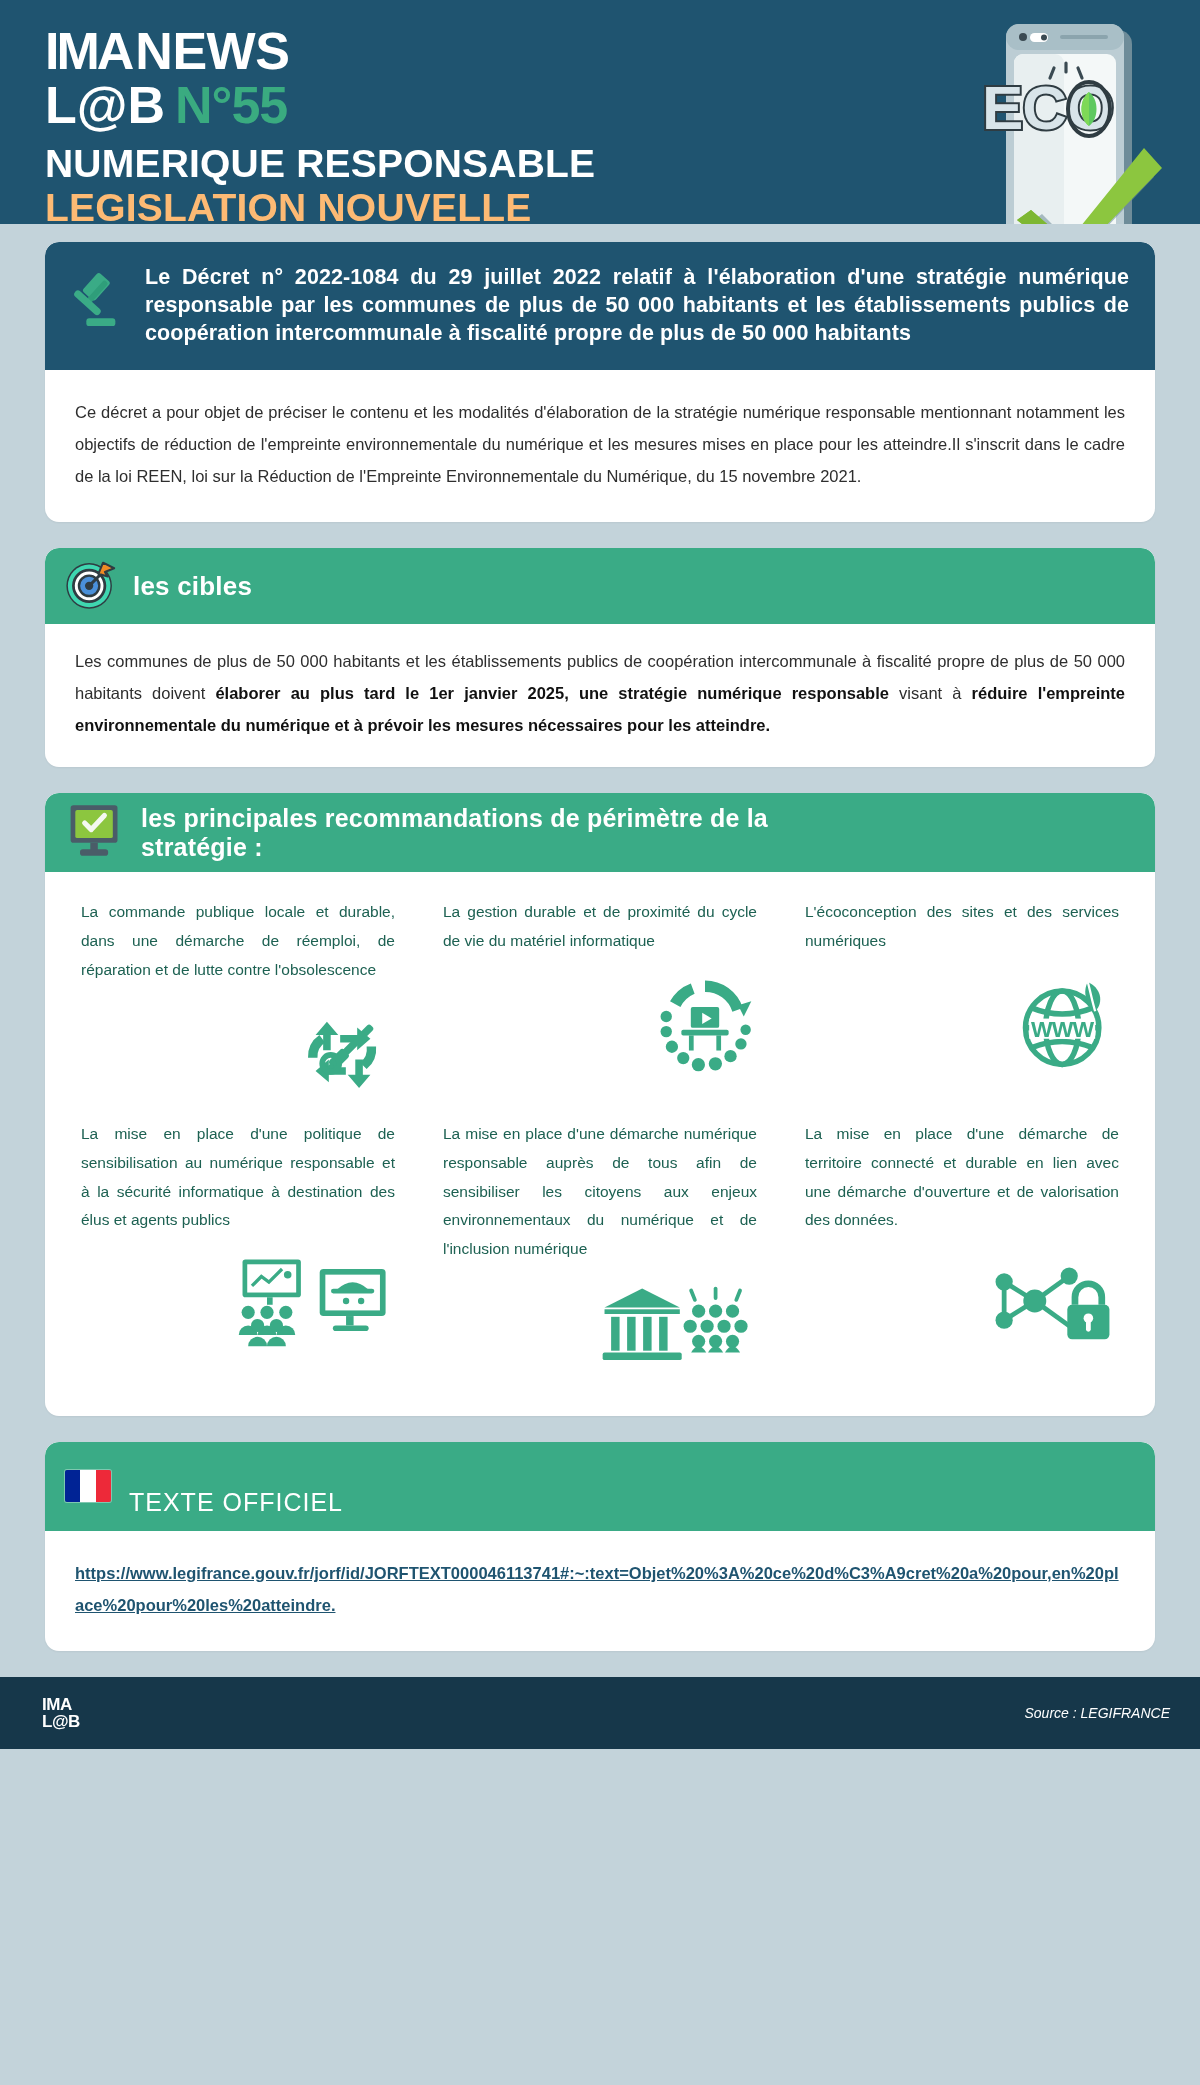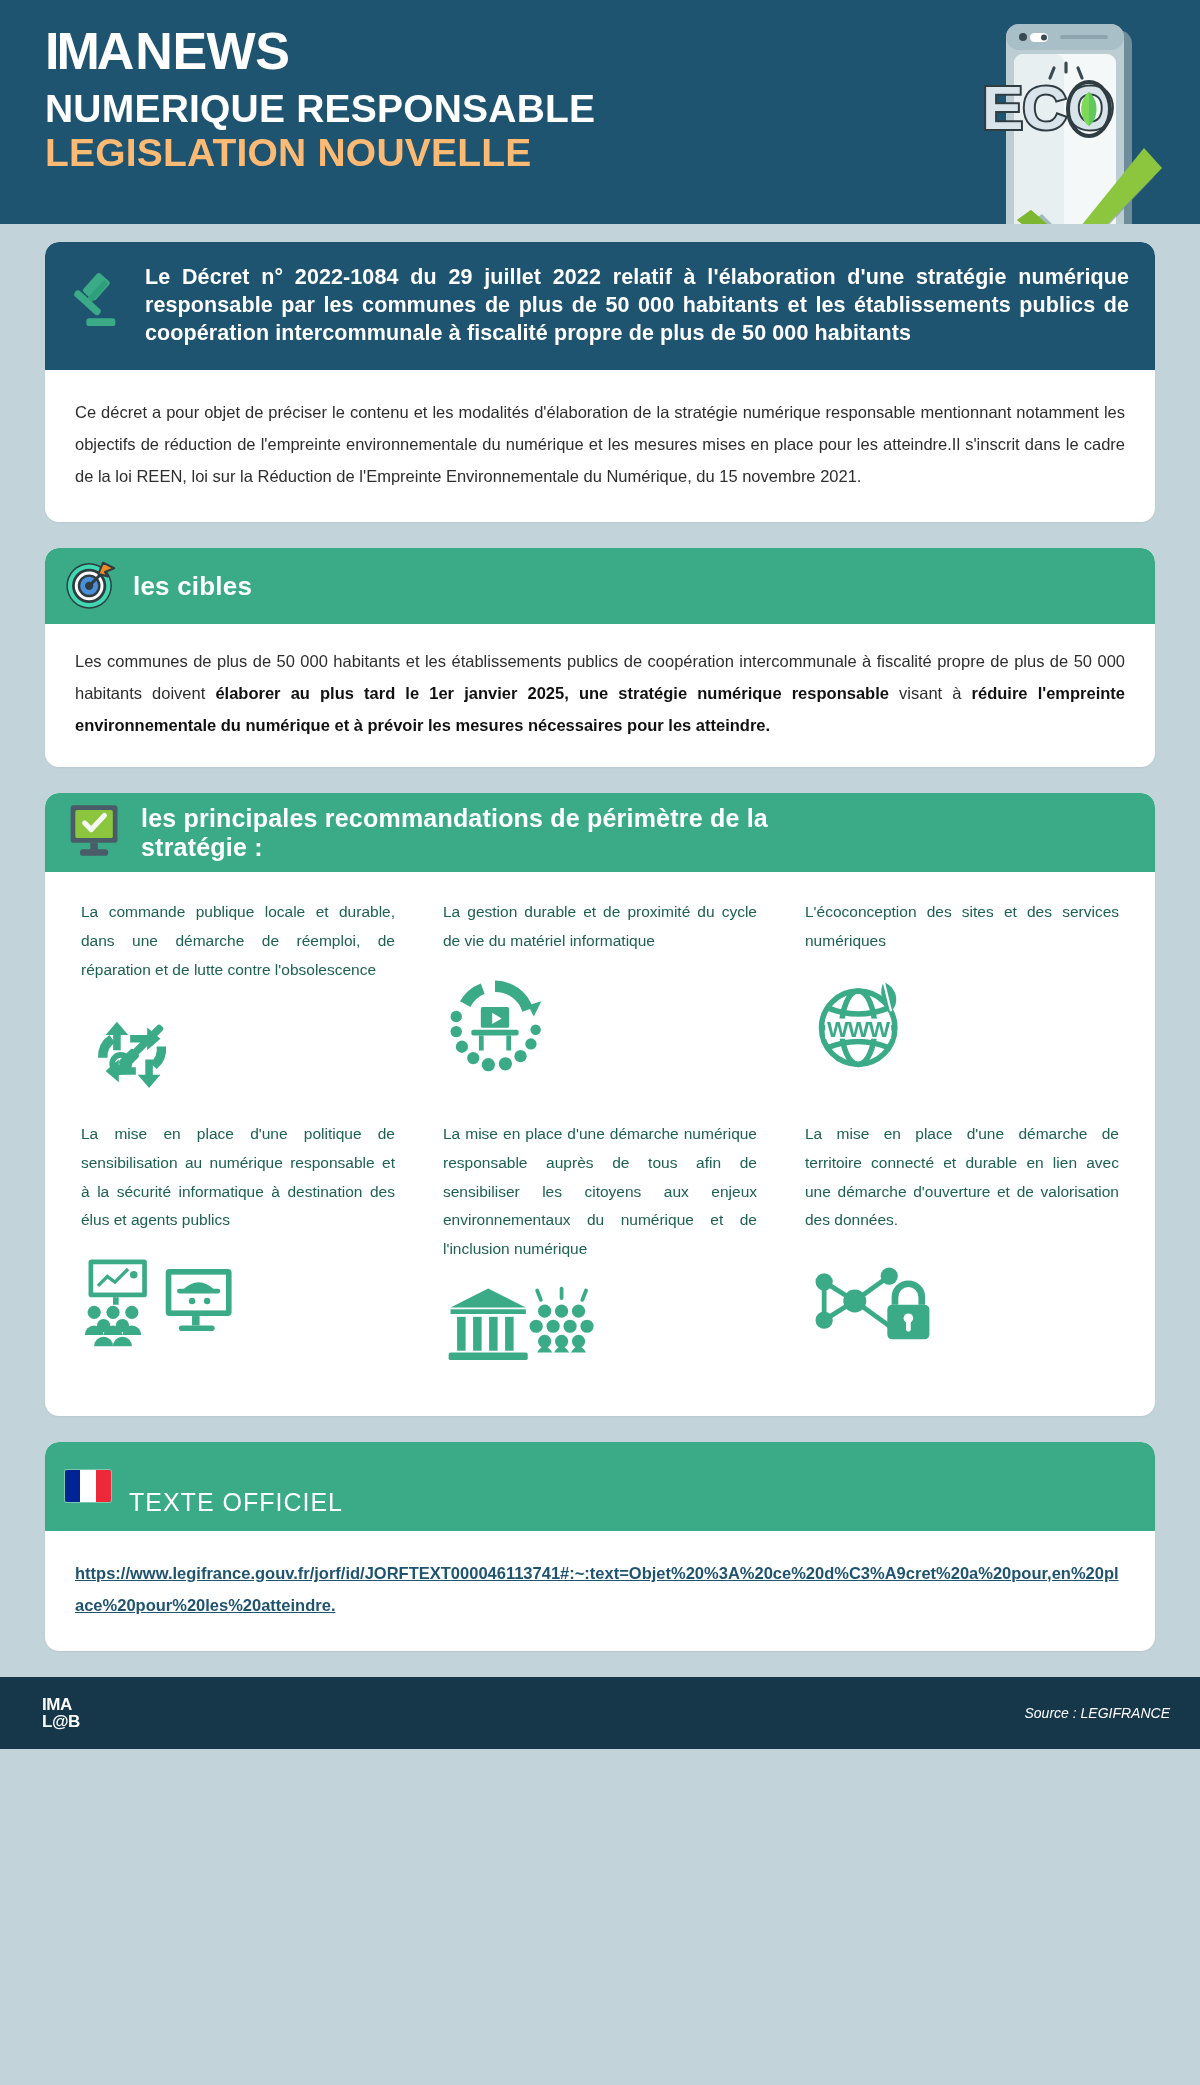--- a/index.html
+++ b/index.html
@@ -141,21 +141,21 @@
     font-size: 15.5px;
     line-height: 1.85;
     color: #1d6152;
     text-align: justify;
   }
   .rec-text.row2 { color: #1d6152; }
   .rec-icon {
     height: 118px;
     display: flex;
     align-items: center;
-    justify-content: flex-start;
+    justify-content: flex-end;
     margin-top: 10px;
   }
   .rec-icon.small { height: 112px; }
 
   
   .official .banner { gap: 18px; padding: 14px 20px; }
   .flag {
     width: 46px; height: 32px;
     display: flex; border-radius: 2px; overflow: hidden;
     box-shadow: 0 0 0 1px rgba(255,255,255,0.35);
@@ -198,20 +198,23 @@
     font-size: 14px;
     font-style: italic;
   }
 </style>
 </head>
 <body>
 
 <div class="header">
   <div class="logo-line1">
     <span class="logo-ima">IMA</span><span>NEWS</span>
+  </div>
+  <div class="logo-line2">
+    <span>L@B</span><span class="logo-num">N°55</span>
   </div>
   <div class="hdr-title">NUMERIQUE RESPONSABLE</div>
   <div class="hdr-sub">LEGISLATION NOUVELLE</div>
 
   <div class="hdr-art">
     <svg viewBox="0 0 280 250" width="280" height="250">
 
       <rect x="122" y="16" width="118" height="222" rx="14" fill="#6e8c99"></rect>
 
       <rect x="114" y="10" width="118" height="222" rx="14" fill="#bccdd4"></rect>

